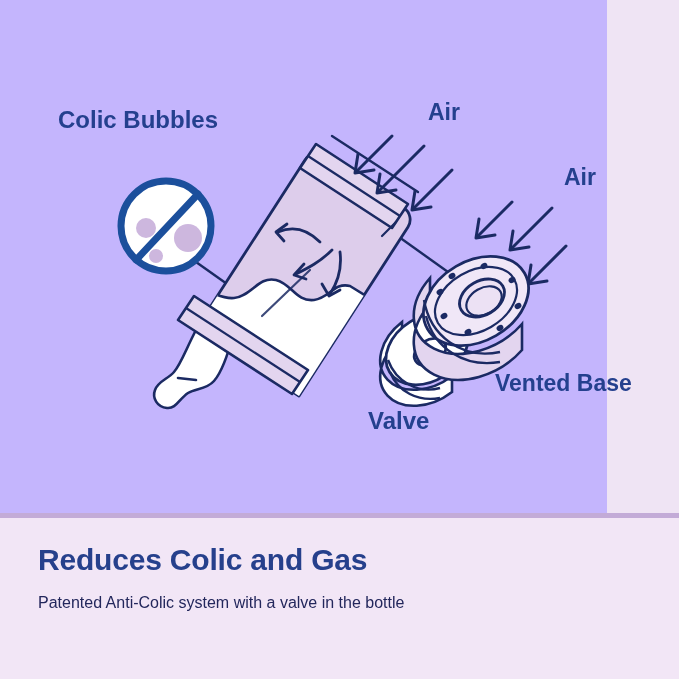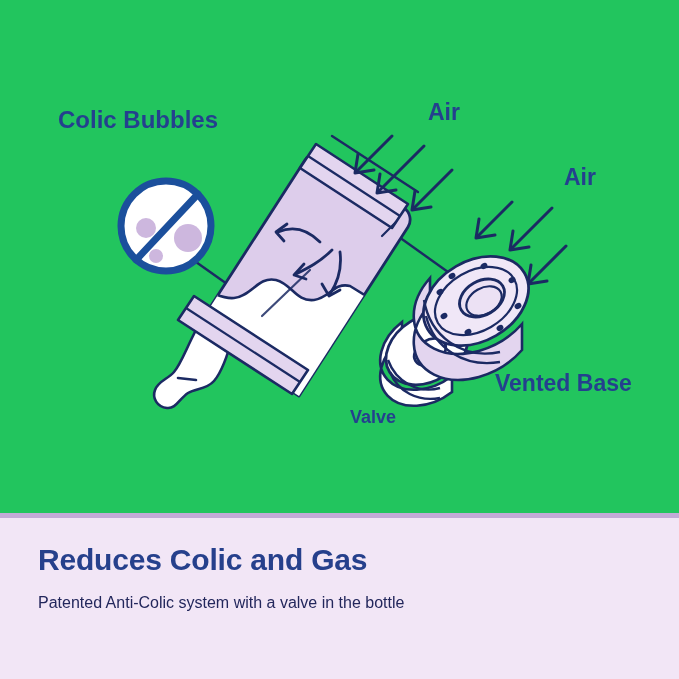--- a/index.html
+++ b/index.html
@@ -6,22 +6,22 @@
   body{
     width:679px;height:679px;
     background:#efe4f4;
     font-family:"Liberation Sans", sans-serif;
     overflow:hidden;
   }
   #page{position:relative;width:679px;height:679px;overflow:hidden;}
 
   
   #illustration-panel{
-    position:absolute;left:0;top:0;width:679px;height:515px;
-    background:#22c55e;
+    position:absolute;left:0;top:0;width:607px;height:515px;
+    background:#c4b5fd;
   }
   #panel-divider{
     position:absolute;left:0;top:513px;width:679px;height:5px;
     background:#c3abd7;
   }
 
   
   #caption-panel{
     position:absolute;left:0;top:518px;width:679px;height:161px;
     background:#f2e6f6;
@@ -37,21 +37,21 @@
   }
   #caption-body div{white-space:nowrap;}
 
   
   .label{
     position:absolute;color:#24408e;font-weight:bold;white-space:nowrap;
   }
   #label-colic-bubbles{left:58px;top:106px;font-size:24px;}
   #label-air-1{left:428px;top:99px;font-size:23px;}
   #label-air-2{left:564px;top:164px;font-size:23px;}
-  #label-valve{left:350px;top:407px;font-size:18px;}
+  #label-valve{left:368px;top:407px;font-size:24px;}
   #label-vented-base{left:495px;top:370px;font-size:23px;}
 
   svg{display:block;}
   #art{position:absolute;left:0;top:0;}
 </style>
 </head>
 <body>
 
 <div id="page">
 

